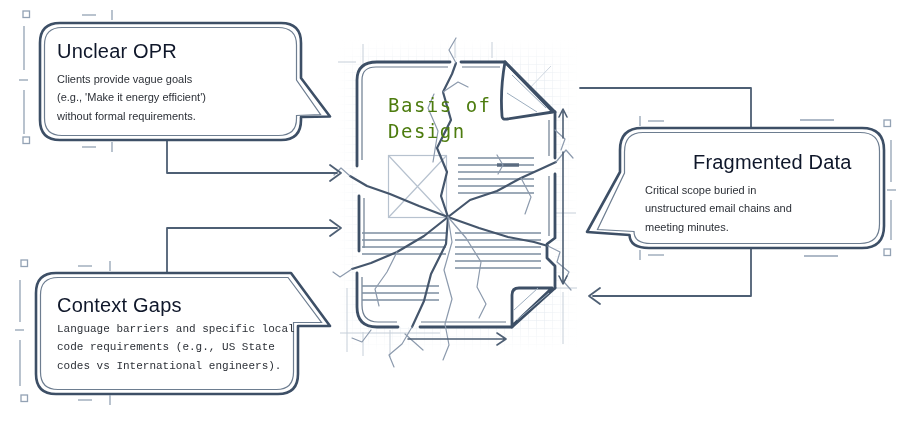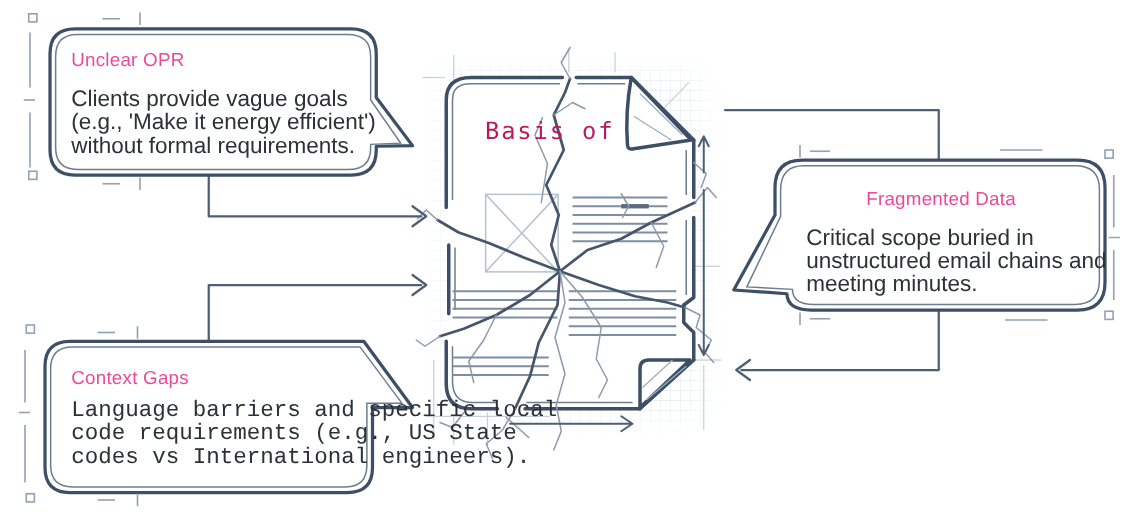--- a/index.html
+++ b/index.html
@@ -1,23 +1,23 @@
 <!DOCTYPE html>
 <html><head>
 <meta charset="utf-8">
 <style>
   html,body{margin:0;padding:0;background:#fff;}
   .stage{position:relative;width:917px;height:421px;background:#ffffff;overflow:hidden;
          font-family:"Liberation Sans",sans-serif;}
   svg.art{position:absolute;left:0;top:0;display:block;}
   .overlay{position:absolute;white-space:nowrap;}
-  .callout-title{font-size:15px;letter-spacing:.2px;color:#ec4899;}
-  .callout-body{font-size:18px;line-height:18.3px;color:#2c3037;}
+  .callout-title{font-size:20px;letter-spacing:.2px;color:#0f172a;}
+  .callout-body{font-size:11px;line-height:18.3px;color:#2c3037;}
   .doc-label{font-family:"DejaVu Sans Mono","Liberation Mono",monospace;
-             font-size:19px;line-height:26px;letter-spacing:1.5px;color:#be185d;}
+             font-size:19px;line-height:26px;letter-spacing:1.5px;color:#4d7c0f;}
 </style>
 </head>
 <body>
 
 <div class="stage">
 
 <svg class="art" width="917" height="421" viewBox="0 0 917 421">
   <defs>
     <pattern id="grid" width="8" height="8" patternUnits="userSpaceOnUse">
       <path d="M8 0H0V8" fill="none" stroke="#e3e9ef" stroke-width="1"></path>
@@ -223,15 +223,16 @@
 <div class="overlay callout-body" style="left:57px;top:70px;">Clients provide vague goals<br>(e.g., 'Make it energy efficient')<br>without formal requirements.</div>
 
 <div class="overlay callout-title" style="left:645px;top:151px;margin-left:48px;">Fragmented Data</div>
 <div class="overlay callout-body" style="left:645px;top:181px;">Critical scope buried in<br>unstructured email chains and<br>meeting minutes.</div>
 
 <div class="overlay callout-title" style="left:57px;top:294px;">Context Gaps</div>
 <div class="overlay callout-body" style="left:57px;top:320px;font-family:Liberation Mono, monospace;">Language barriers and specific local<br>code requirements (e.g., US State<br>codes vs International engineers).</div>
 
 <div class="overlay doc-label" style="left:388px;top:92px;">
   <div>Basis of</div>
+  <div>Design</div>
 </div>
 
 </div>
 
 </body></html>

